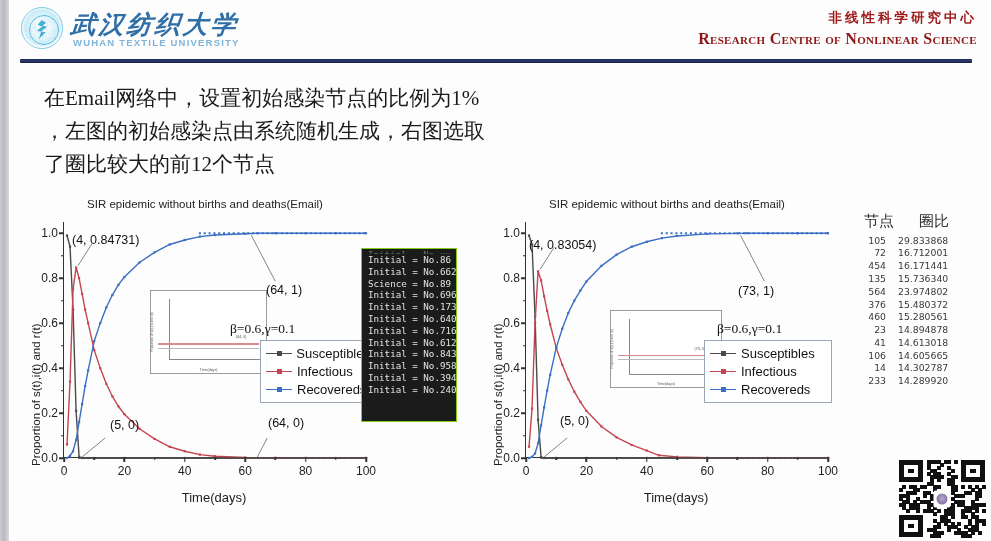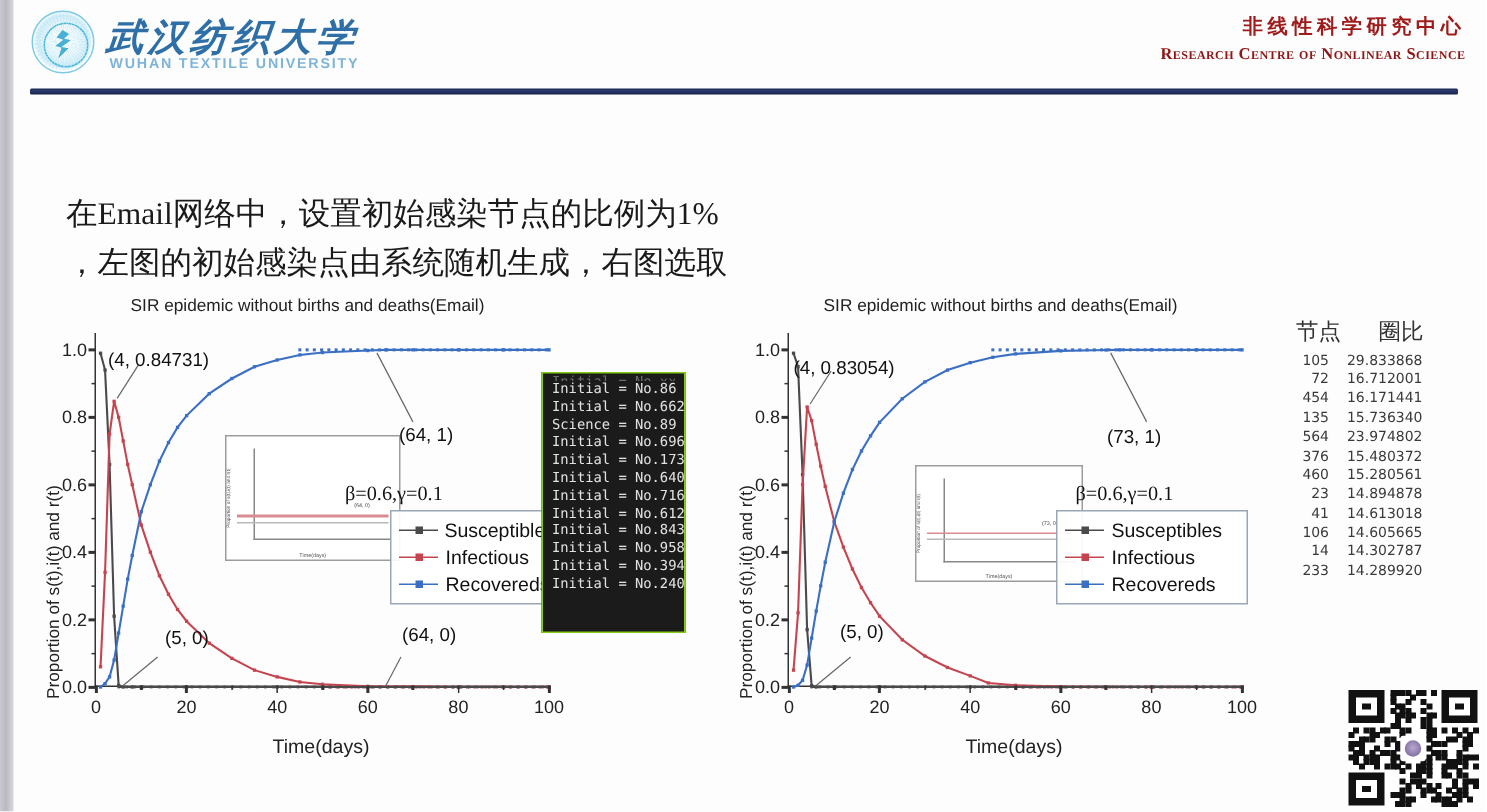--- a/index.html
+++ b/index.html
@@ -59,38 +59,38 @@
     color: #7eb4d8;
   }
   .centre-cn {
     position: absolute; right: 14px; top: 9px;
     font-size: 13.5px; font-weight: 700; letter-spacing: 3px;
     color: #9f1b1b; white-space: nowrap;
   }
   .centre-en {
     position: absolute; right: 14px; top: 30px;
     font-family: "Liberation Serif", serif;
-    font-size: 11px; font-weight: 700; letter-spacing: .3px;
+    font-size: 16px; font-weight: 700; letter-spacing: .3px;
     color: #8d1616; white-space: nowrap;
     font-variant: small-caps;
     padding-left: 32px;
   }
   .header-rule {
     position: absolute; left: 20px; top: 59px;
     width: 952px; height: 4px;
     background: linear-gradient(to bottom,#1d2a55 0%,#2b3a6e 40%,#151f42 100%);
     border-radius: 1px;
   }
 
   
   .body-text {
     position: absolute; left: 44px; top: 82px;
     width: 600px;
     font-family: "Liberation Serif", serif;
-    font-size: 21px; line-height: 33px; color: #1a1a1a; margin-top: 44px;
+    font-size: 21px; line-height: 33px; color: #1a1a1a;
   }
   .body-text .ln { white-space: nowrap; }
 
   
   .panel { position: absolute; }
   .panel-title {
     position: absolute; top: 0; left: 0; width: 100%;
     text-align: center; font-size: 11.5px; color: #222;
   }
   .axes {
@@ -237,20 +237,21 @@
     <div class="univ-cn">武汉纺织大学</div>
     <div class="univ-en">WUHAN TEXTILE UNIVERSITY</div>
     <div class="centre-cn">非线性科学研究中心</div>
     <div class="centre-en">Research Centre of Nonlinear Science</div>
   </div>
   <div class="header-rule"></div>
 
   <div class="body-text">
     <div class="ln">在Email网络中，设置初始感染节点的比例为1%</div>
     <div class="ln">，左图的初始感染点由系统随机生成，右图选取</div>
+    <div class="ln">了圈比较大的前12个节点</div>
   </div>
 
   <div class="panel" style="left:18px; top:198px; width:355px; height:330px;">
 
     <div class="panel-title" style="left:22px; width:330px; top:0;">SIR epidemic without births and deaths(Email)</div>
 
     <div class="ylabel" style="left:12px; top:268px;">Proportion of s(t),i(t) and r(t)</div>
 
     <div class="axes" id="ax-left" style="left:45px; top:24px; width:302px; height:236px;">
       <svg id="svg-left" viewBox="0 0 302 236" preserveAspectRatio="none" style="position:absolute;left:0;top:0;width:302px;height:236px;overflow:visible">

